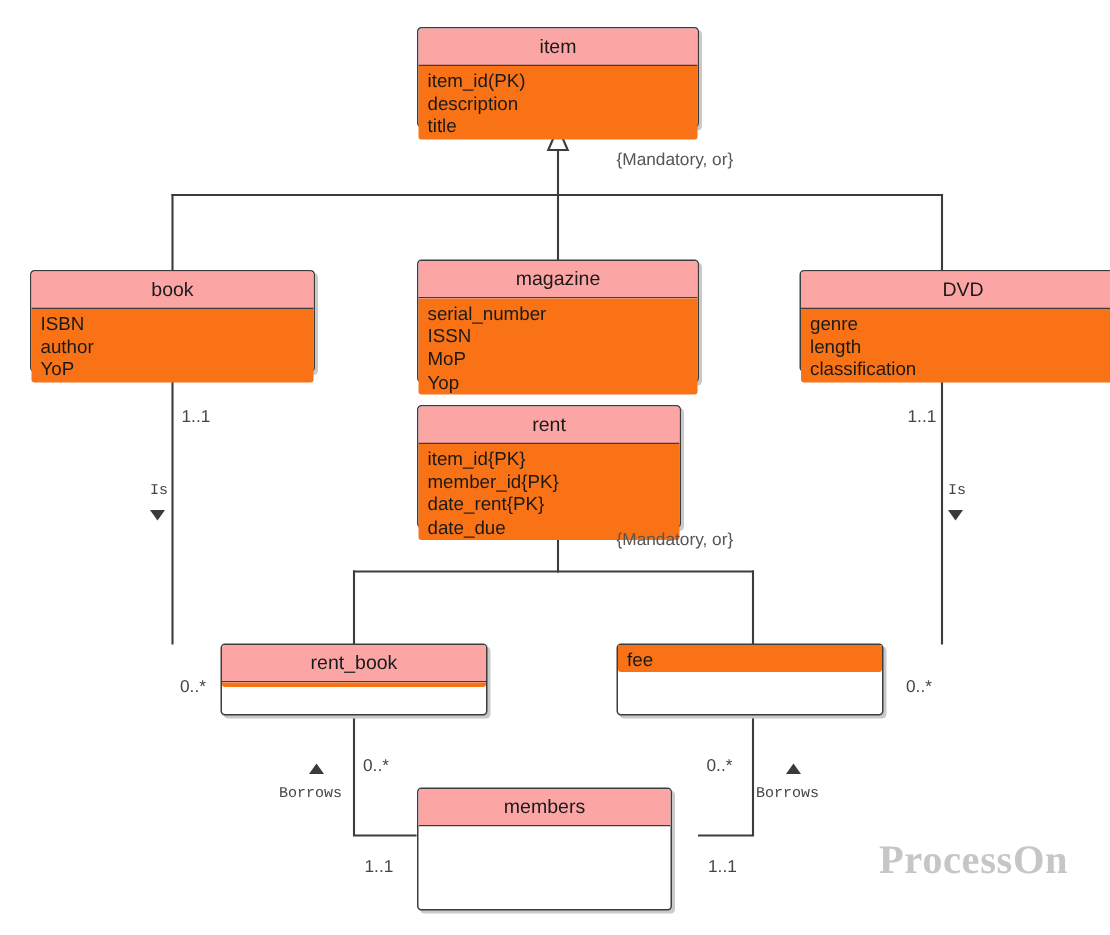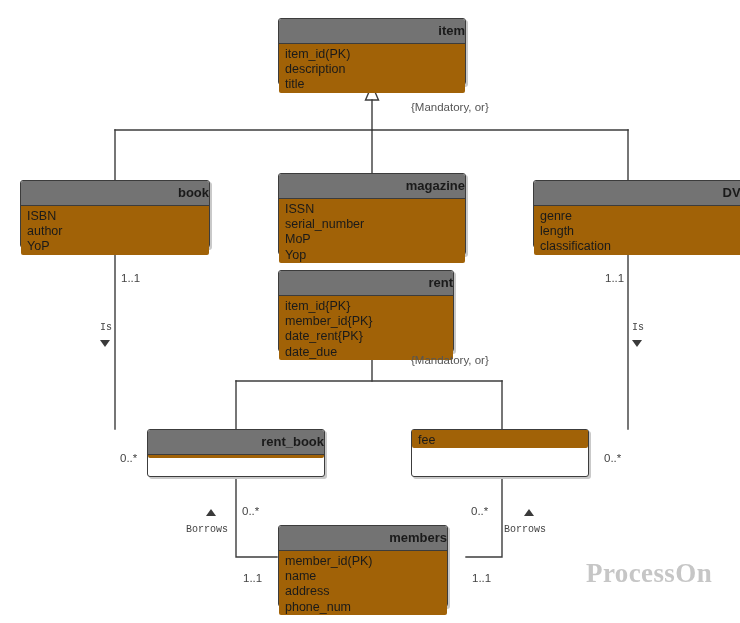--- a/index.html
+++ b/index.html
@@ -28,34 +28,34 @@
     background: #ffffff;
     border: 1.4px solid #3c3c3c;
     border-radius: 3px;
     box-shadow: 2px 2px 0 0 #c9c9c9;
     z-index: 5;
   }
   .entity-title {
     box-sizing: border-box;
     height: 25px;
     line-height: 24px;
-    text-align: right;
+    text-align: center;
     font-size: 13px;
-    font-weight: bold;
+    font-weight: normal;
     color: #1a1a1a;
     border-bottom: 1.4px solid #3c3c3c;
-    background: #737373;
+    background: #fca5a5;
     border-radius: 2px 2px 0 0;
     white-space: nowrap;
     overflow: hidden;
   }
   .entity-attrs {
     box-sizing: border-box;
     padding: 3px 12px 0 6px;
-    background: #a16207;
+    background: #f97316;
     border-radius: 0 0 2px 2px;
     overflow: hidden;
   }
   .attr {
     font-size: 12.5px;
     line-height: 15.2px;
     color: #1a1a1a;
     white-space: nowrap;
   }
   .edge-label {
@@ -157,22 +157,22 @@
     <div class="entity-attrs">
       <div class="attr">ISBN</div>
       <div class="attr">author</div>
       <div class="attr">YoP</div>
     </div>
   </div>
 
   <div class="entity" style="left:278px; top:173px; width:188px; height:82px;">
     <div class="entity-title">magazine</div>
     <div class="entity-attrs">
+      <div class="attr">serial_number</div>
       <div class="attr">ISSN</div>
-      <div class="attr">serial_number</div>
       <div class="attr">MoP</div>
       <div class="attr">Yop</div>
     </div>
   </div>
 
   <div class="entity" style="left:533px; top:180px; width:218px; height:68px;">
     <div class="entity-title">DVD</div>
     <div class="entity-attrs">
       <div class="attr">genre</div>
       <div class="attr">length</div>
@@ -196,26 +196,20 @@
   </div>
 
   <div class="entity" style="left:411px; top:429px; width:178px; height:48px;">
     <div class="entity-attrs">
       <div class="attr">fee</div>
     </div>
   </div>
 
   <div class="entity" style="left:278px; top:525px; width:170px; height:82px;">
     <div class="entity-title">members</div>
-    <div class="entity-attrs">
-      <div class="attr">member_id(PK)</div>
-      <div class="attr">name</div>
-      <div class="attr">address</div>
-      <div class="attr">phone_num</div>
-    </div>
   </div>
 
   <div class="constraint" style="left:379px; top:101px;">{Mandatory, or}</div>
 
   <div class="constraint" style="left:379px; top:354px;">{Mandatory, or}</div>
 
   <div class="mult" style="left:121px; top:248px;">1..1</div>
   <div class="mult" style="left:120px; top:428px;">0..*</div>
 
   <div class="mult" style="left:605px; top:248px;">1..1</div>

